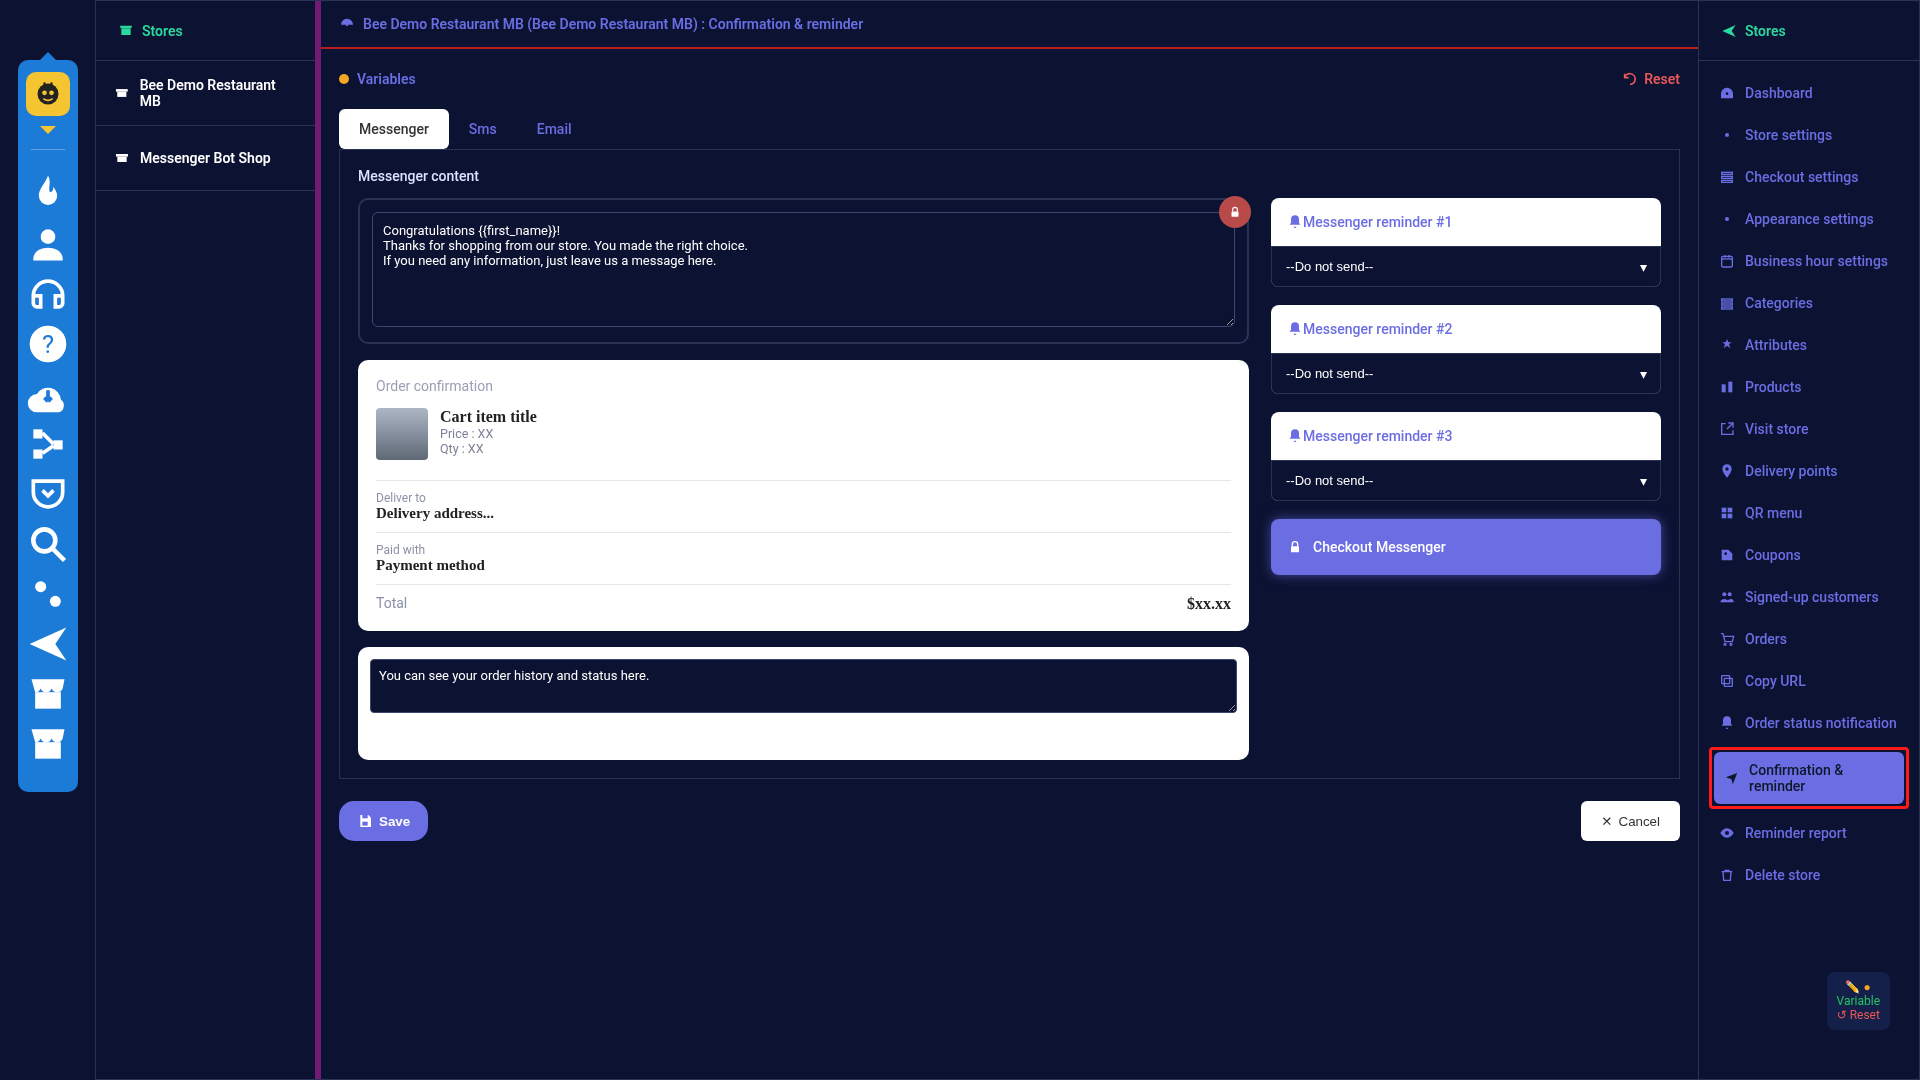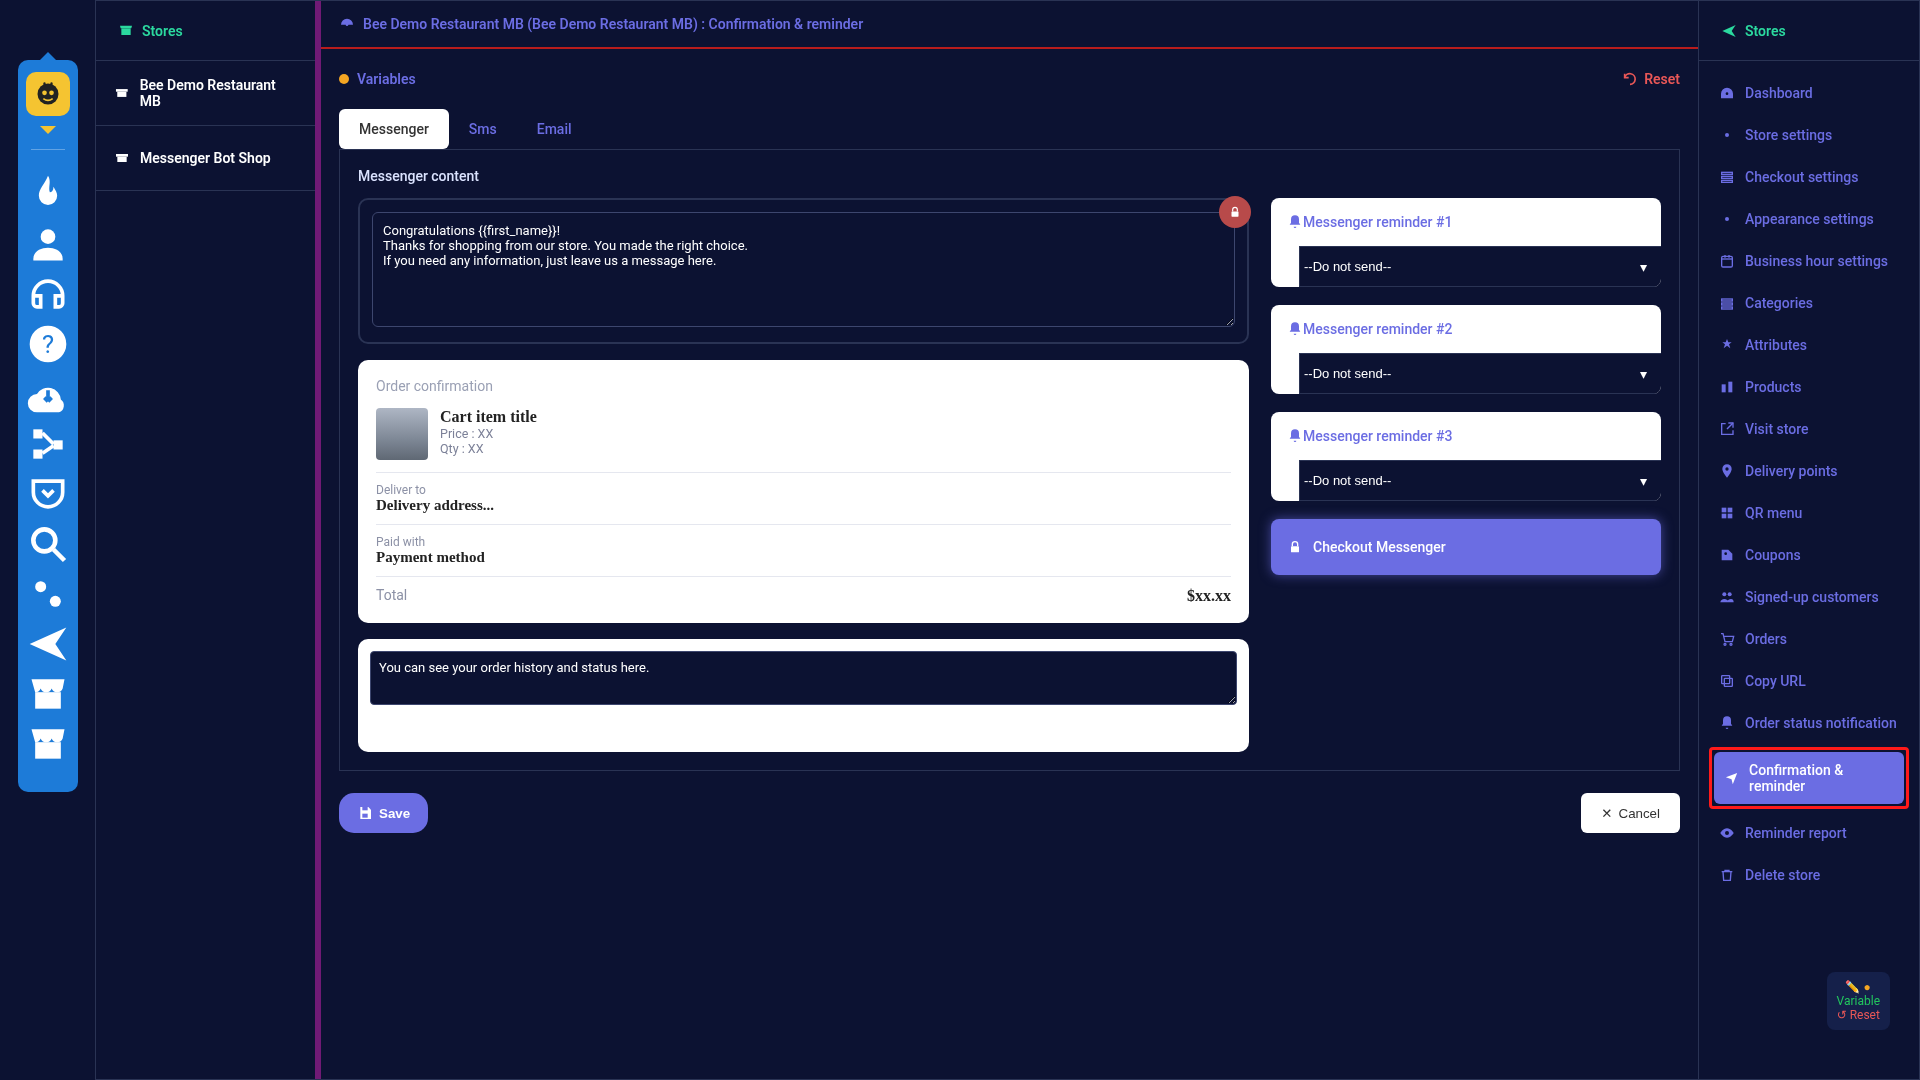--- a/index.html
+++ b/index.html
@@ -168,21 +168,21 @@
     font-size:13px;
     resize:vertical;
   }
   .order-card {
     background:#fff; color:#333;
     border-radius:10px;
     padding: 18px;
     margin-bottom:16px;
   }
   .oc-title { color:#9aa0b4; margin-bottom:14px; }
-  .oc-item { display:flex; gap:12px; padding-bottom:12px; border-bottom:1px solid #e5e7ef; }
+  .oc-item { display:flex; gap:12px; padding-bottom:20px; border-bottom:1px solid #e5e7ef; }
   .oc-thumb {
     width:52px; height:52px;
     background: linear-gradient(180deg,#aeb6c4 0%,#7e8896 60%,#5f6874 100%);
     border-radius:4px;
   }
   .oc-item-title { font-family: Georgia, serif; font-weight:700; color:#222; font-size:16px; }
   .oc-meta { color:#7c8198; font-size:12.5px; }
   .oc-row { padding:10px 0; border-bottom:1px solid #e5e7ef; }
   .oc-label { color:#8c91a6; font-size:12px; }
   .oc-value { font-family: Georgia, serif; font-weight:700; color:#222; font-size:15px; }
@@ -211,25 +211,24 @@
     border-radius:8px;
     margin-bottom:18px;
     overflow:hidden;
   }
   .rc-head { padding: 16px; color:#6b6de3; display:flex; align-items:center; font-weight:500; }
   .rc-select {
     width:100%;
     background:#0c1232;
     color:#fff;
     border:1px solid #2a3354;
-    padding:12px 4px;
+    padding:12px 14px;
     font-size:13px;
     appearance:none;
     position:relative;
-    margin-left:28px;
   }
   .rc-select-wrap { position:relative; }
   .rc-select-wrap::after {
     content:"▾";
     position:absolute; right:14px; top:50%; transform:translateY(-50%);
     color:#fff; pointer-events:none;
   }
   .checkout-btn {
     background:#6b6de3;
     border-radius:8px;
@@ -264,21 +263,21 @@
   .actions-list { padding: 14px 10px; display:flex; flex-direction:column; gap:6px; }
   .action-item {
     padding: 10px 10px;
     border-radius:6px;
     color:#6b6de3;
     font-weight:500;
     display:flex; gap:10px; align-items:center;
     cursor:pointer;
   }
   .action-item.active {
-    background:#6b6de3; color:#ffffff;
+    background:#6b6de3; color:#0f172a;
   }
   .highlight-box {
     border:3px solid #ff1a1a;
     border-radius:4px;
     padding:2px;
   }
   .ico { display:inline-flex; width:16px; height:16px; }
   .ico svg { width:100%; height:100%; }
   .float-panel {
     position:fixed; right:30px; bottom:50px;

